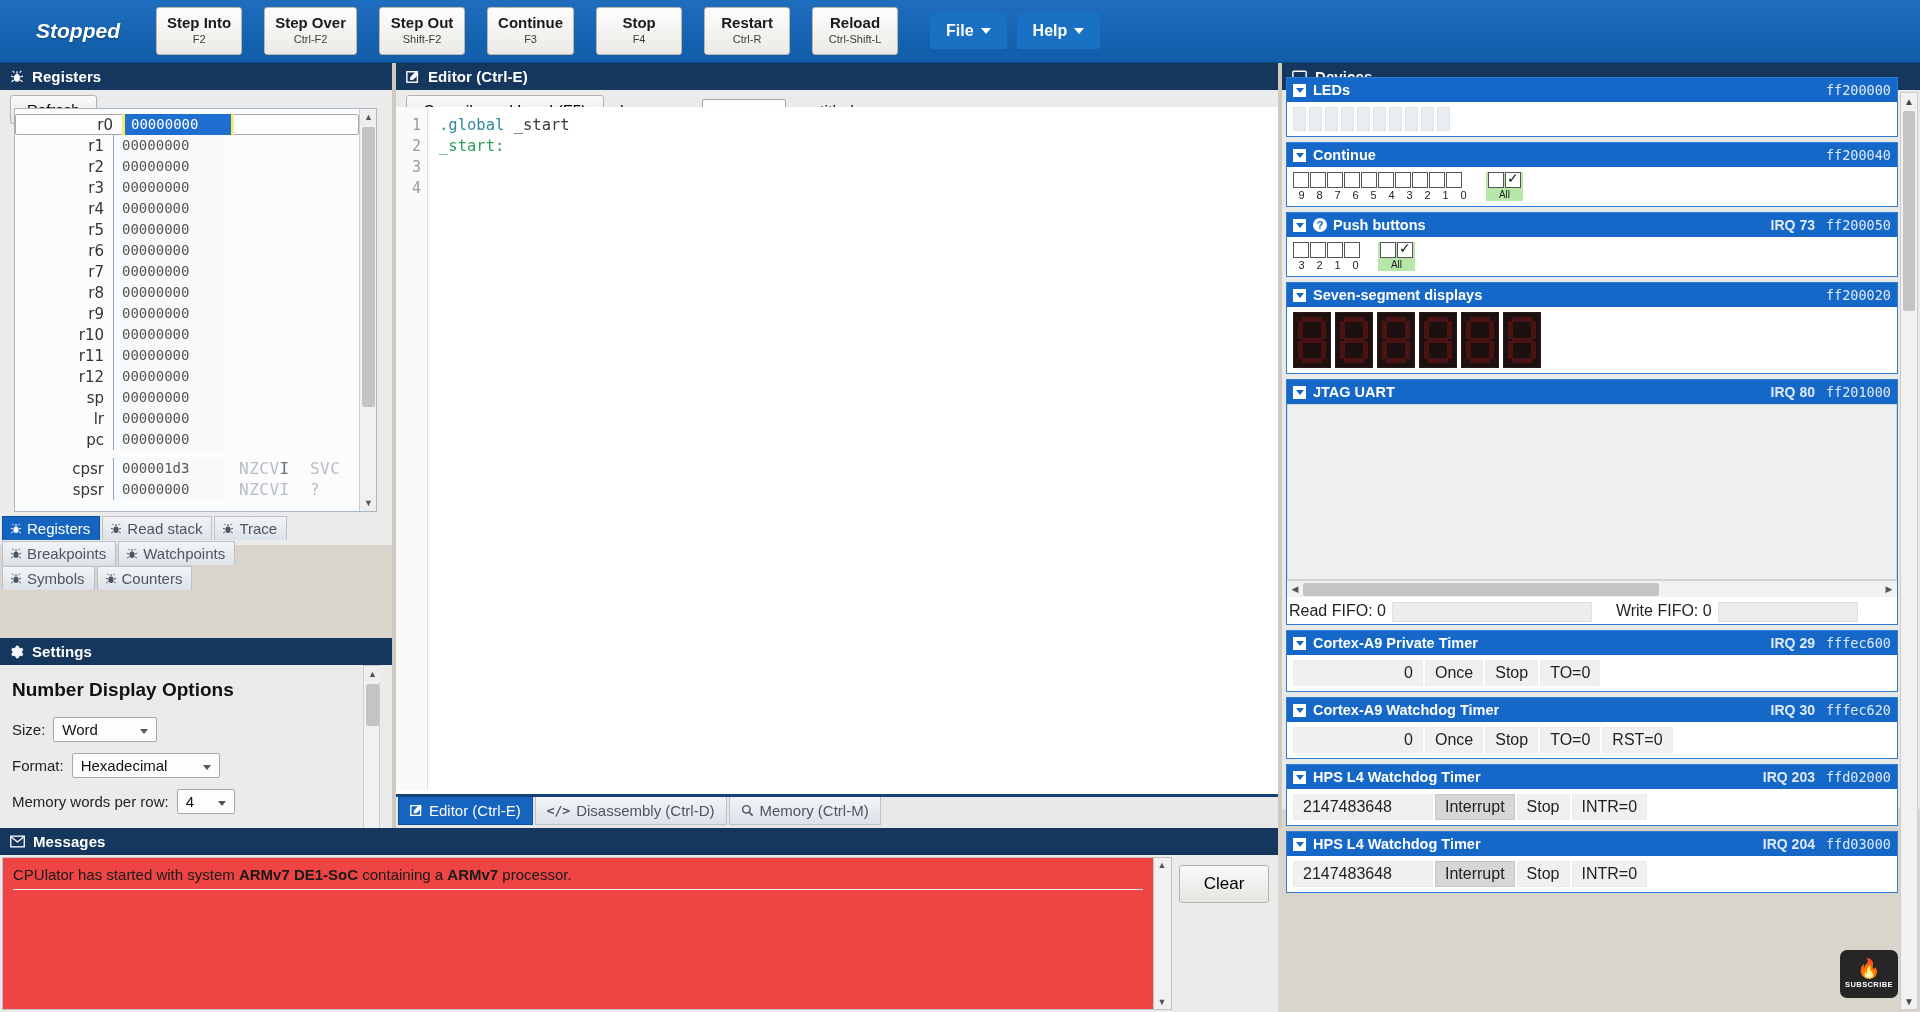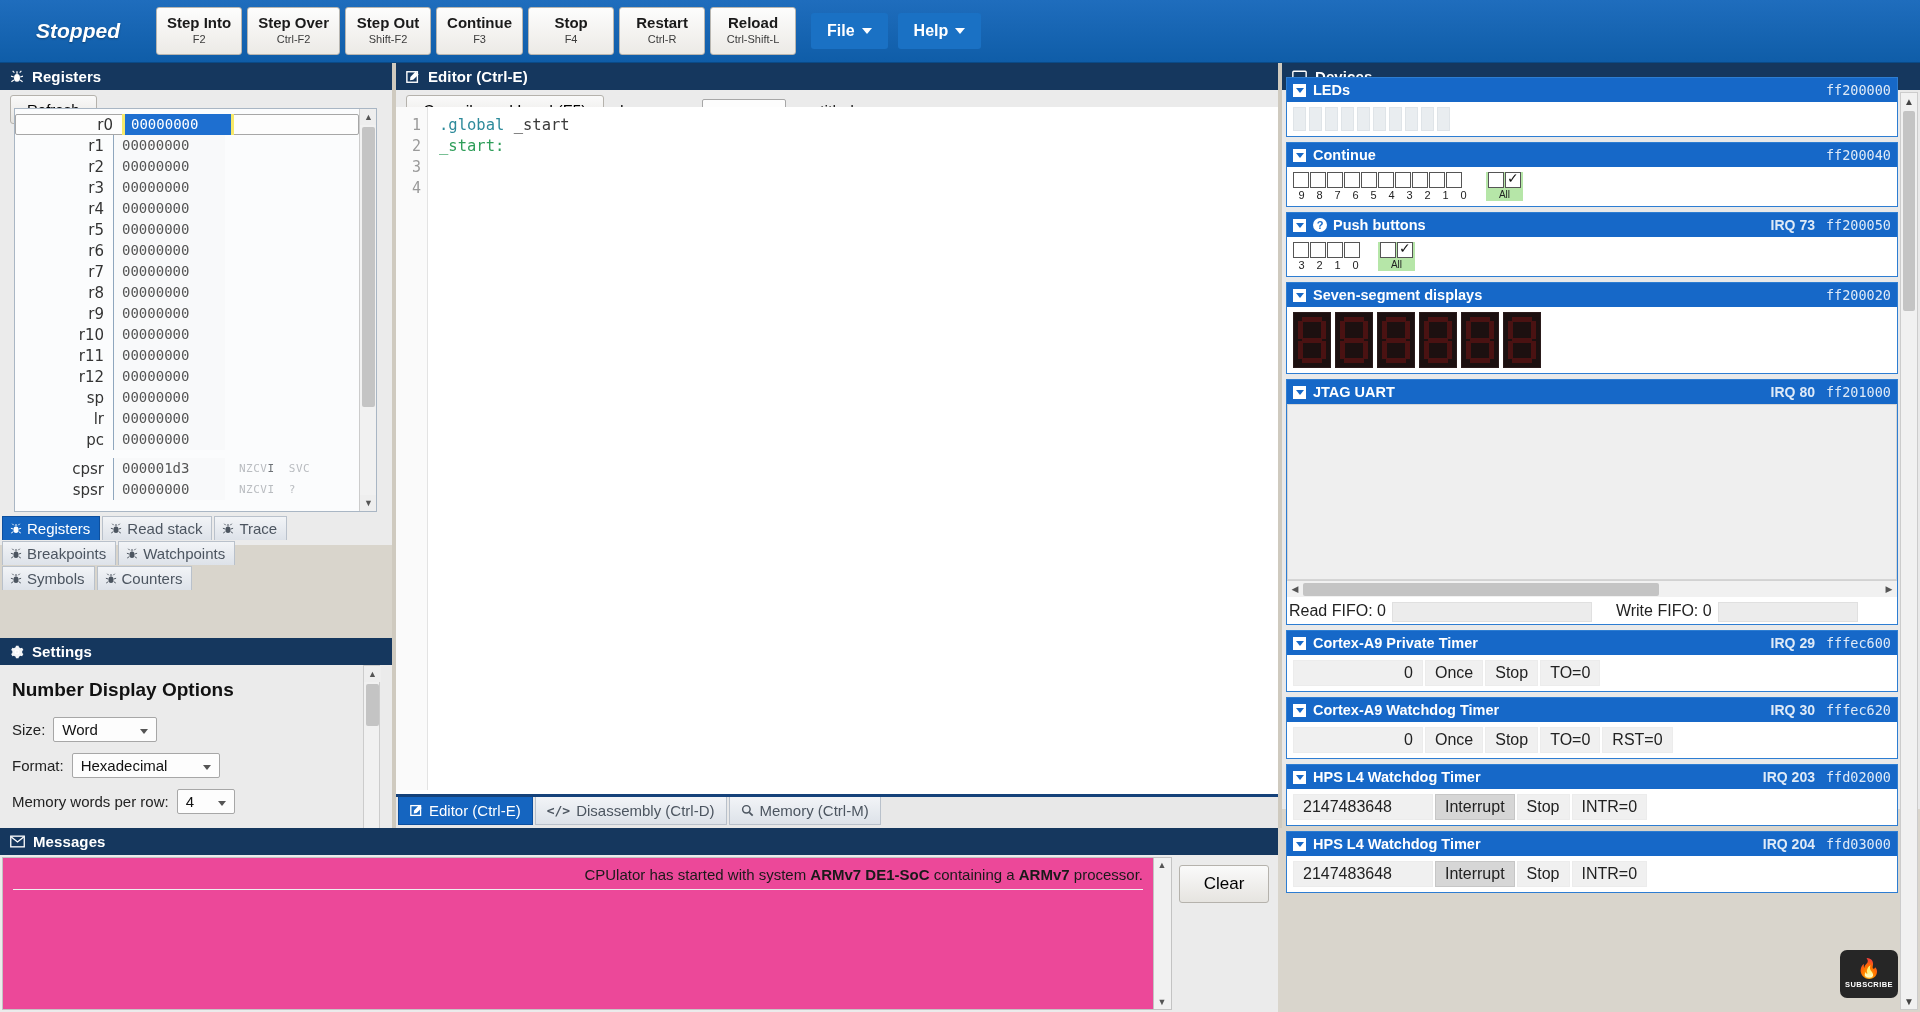--- a/index.html
+++ b/index.html
@@ -23,21 +23,21 @@
     border-bottom: 1px solid #0a4a87;
   }
   .run-state {
     color: #ffffff; font-style: italic; font-weight: bold; font-size: 21px;
     width: 120px; text-align: center; margin-right: 18px;
     text-shadow: 0 1px 2px rgba(0,0,0,.35);
   }
   .tb-btn {
     background: linear-gradient(180deg,#fdfdfd 0%,#eceae6 100%);
     border: 1px solid #b9b6b0; border-radius: 3px;
-    min-width: 86px; height: 48px; margin-right: 5px;
+    min-width: 86px; height: 48px; margin-right: 22px;
     display: flex; flex-direction: column; align-items: center; justify-content: center;
     cursor: pointer; padding: 0 10px;
   }
   .tb-btn .lab { font-size: 15px; font-weight: bold; color: #1a1a1a; line-height: 1.05; }
   .tb-btn .key { font-size: 11px; color: #3b3b3b; line-height: 1.3; margin-top: 1px; }
   .menu-btn {
     background: #1a71c4; border: none; border-radius: 3px;
     height: 36px; margin-left: 10px; padding: 0 16px;
     color: #fff; font-weight: bold; font-size: 16px;
     display: flex; align-items: center; cursor: pointer;
@@ -81,21 +81,21 @@
     font-family: "DejaVu Sans Mono", monospace; font-size: 14px; color: #555;
     border-left: 1px solid #8fa6bd; padding-left: 8px; width: 112px;
     background: #f8f9fa; height: 21px; line-height: 21px;
   }
   .reg-row.sel .rv {
     background: #1e6fd0; color: #fff;
     border-left: 3px solid #f7e96a; border-right: 3px solid #f7e96a;
     padding-left: 6px; width: 112px;
   }
   .reg-row .rflag {
-    font-family: "DejaVu Sans Mono", monospace; font-size: 11px; color: #b9bcc0;
+    font-family: "DejaVu Sans Mono", monospace; font-size: 16px; color: #b9bcc0;
     padding-left: 14px; letter-spacing: .5px;
   }
   .reg-row .rflag b { color: #6d7176; font-weight: normal; }
   .reg-gap { height: 8px; }
 
   .vscroll {
     width: 17px; background: #f1f1f1; border-left: 1px solid #ccc;
     position: relative; flex: 0 0 17px;
   }
   .vscroll .arrow-up, .vscroll .arrow-dn {
@@ -182,22 +182,22 @@
     border: 1px solid #b9c1cb; border-top: none;
     height: 28px; padding: 0 11px; margin-right: 2px;
     font-size: 15px; color: #4c5560; cursor: pointer;
   }
   .etab.active { background: #1565c0; color: #fff; border-color: #0d4f9e; }
 
   
   .messages-panel { position: absolute; left: 0; top: 828px; width: 1278px; height: 184px; background: #ebebeb; }
   .msg-body { position: relative; height: 157px; display: flex; background: #ebebeb; padding: 2px; }
   .msg-text-area {
-    flex: 1; background: #ec4899; border: 1px solid #c3c3c3;
-    padding: 8px 10px; font-size: 15px; color: #1a1a1a; position: relative; overflow: hidden; text-align: right;
+    flex: 1; background: #ef4444; border: 1px solid #c3c3c3;
+    padding: 8px 10px; font-size: 15px; color: #1a1a1a; position: relative; overflow: hidden;
   }
   .msg-line { padding-bottom: 6px; border-bottom: 1px solid #efefef; }
   .msg-vscroll {
     width: 18px; background: #f1f1f1; border: 1px solid #c3c3c3; border-left: none;
     position: relative;
   }
   .clear-btn-wrap { width: 104px; display: flex; align-items: flex-start; justify-content: center; padding-top: 8px; }
   .clear-btn {
     background: linear-gradient(180deg,#fafafa,#e6e4e0);
     border: 1px solid #b5b2ac; border-radius: 3px;

